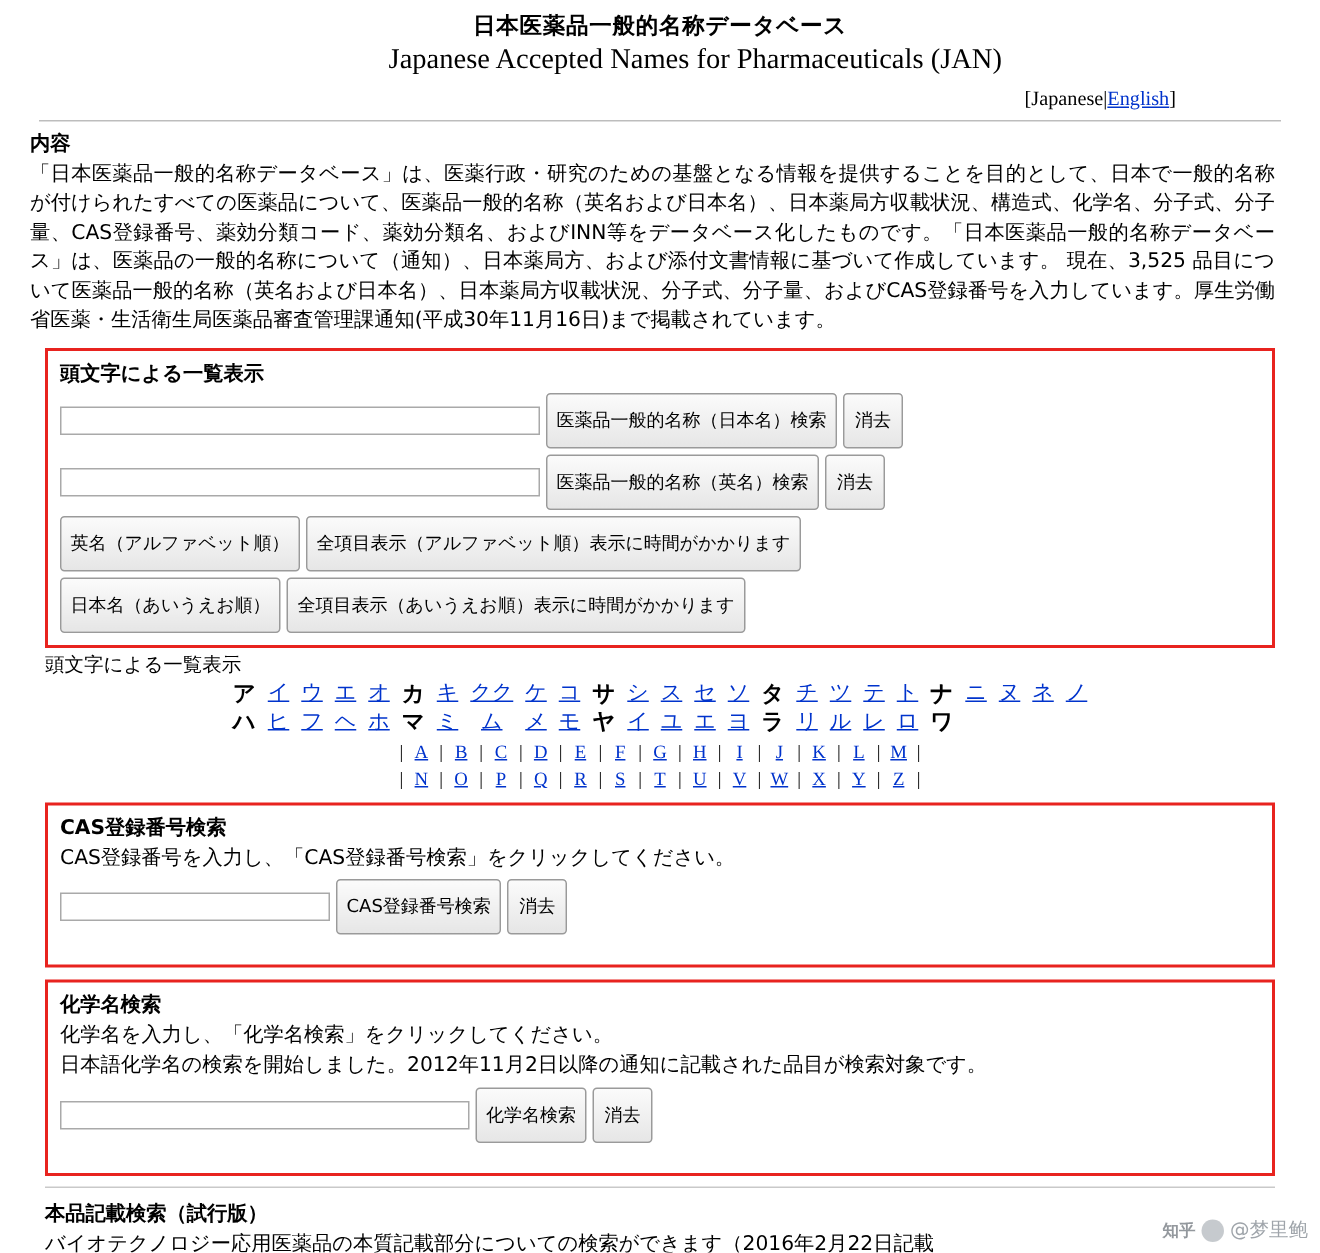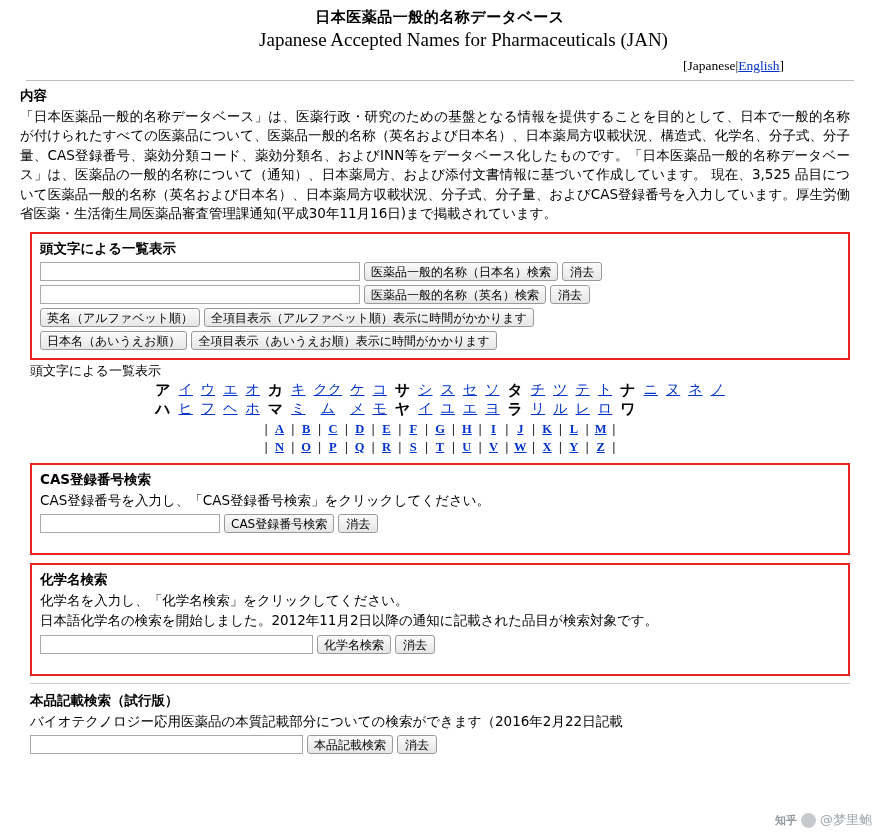--- a/index.html
+++ b/index.html
@@ -105,21 +105,21 @@
   .inp-chem { width: 273px; }
   .inp-honpin { width: 273px; }
 
   button {
     border: 1px solid #9a9a9a;
     border-radius: 3px;
     background: linear-gradient(#fbfbfb, #e6e6e6);
     font-size: 12px;
     font-family: "DejaVu Sans", "Liberation Sans", sans-serif;
     padding: 2px 6px;
-    height: 19px;
+    height: 37px;
     line-height: 15px;
     cursor: pointer;
     white-space: nowrap;
     color: #000;
   }
   button.small { padding: 2px 7px; }
 
   
   .index-area {
     padding: 2px 30px 0 30px;
@@ -146,21 +146,20 @@
   .kana-link {
     color: #0033cc;
     text-decoration: underline;
     cursor: pointer;
   }
   .alpha-rows {
     margin-top: 3px;
     text-align: center;
     font-size: 12.5px;
     font-family: "Liberation Serif", "DejaVu Serif", serif;
-    font-weight: bold;
   }
   .alpha-rows .cell {
     display: inline-block;
     width: 24px;
     text-align: center;
   }
   .alpha-rows .sep { color: #000; }
   .alpha-rows a {
     color: #0033cc;
     text-decoration: underline;

